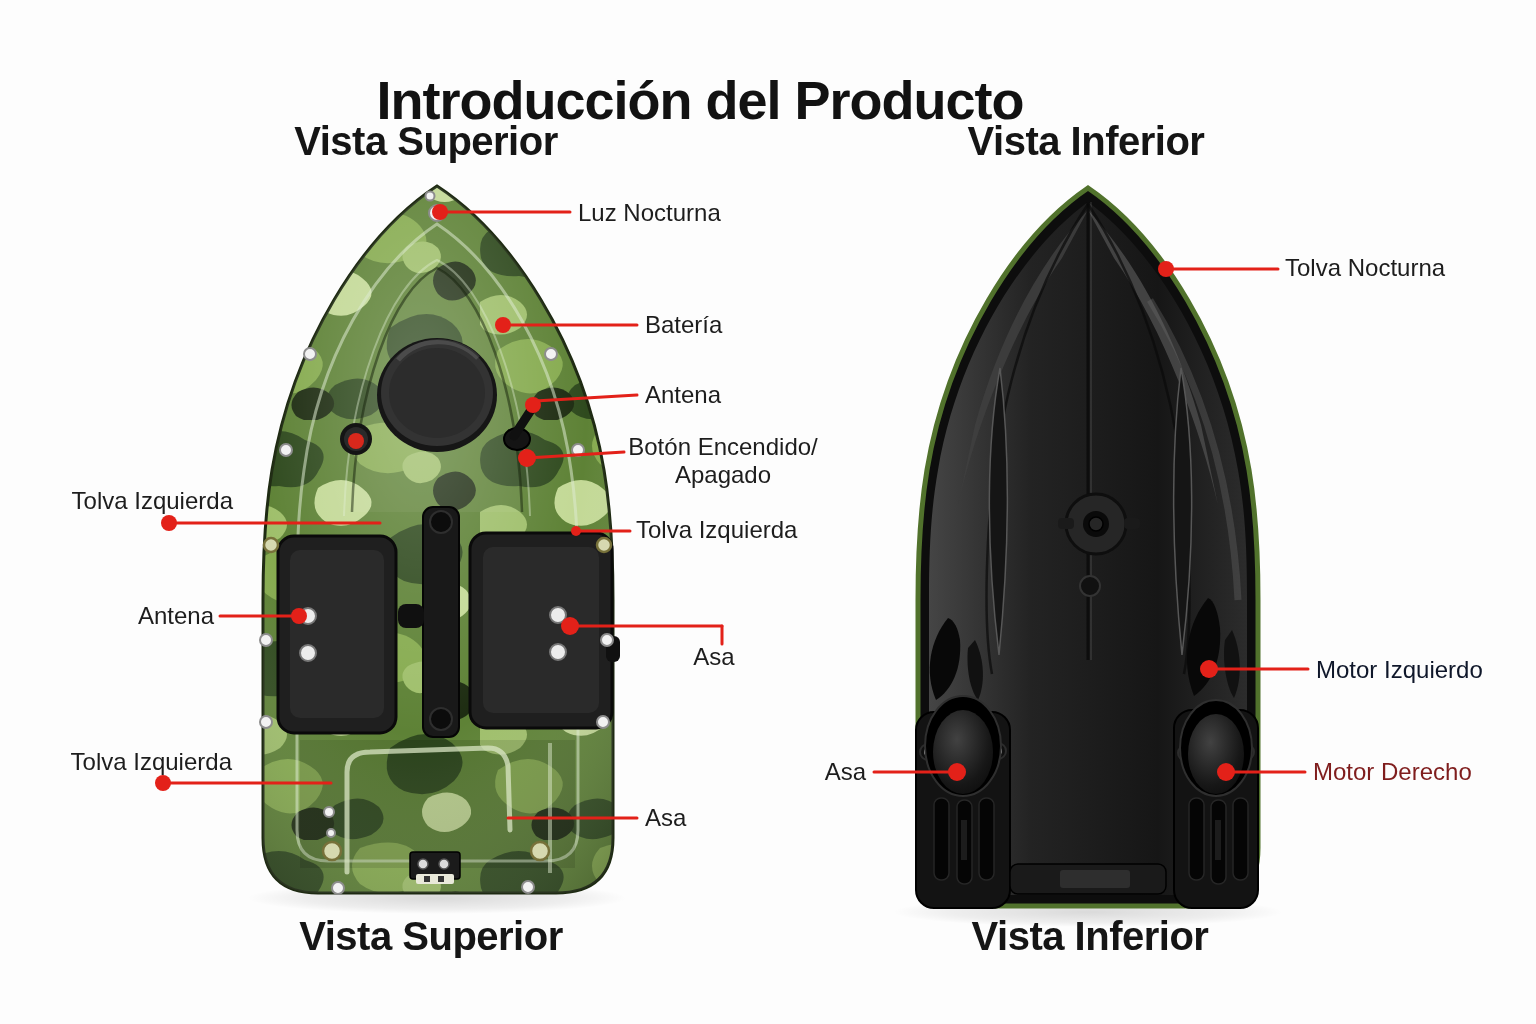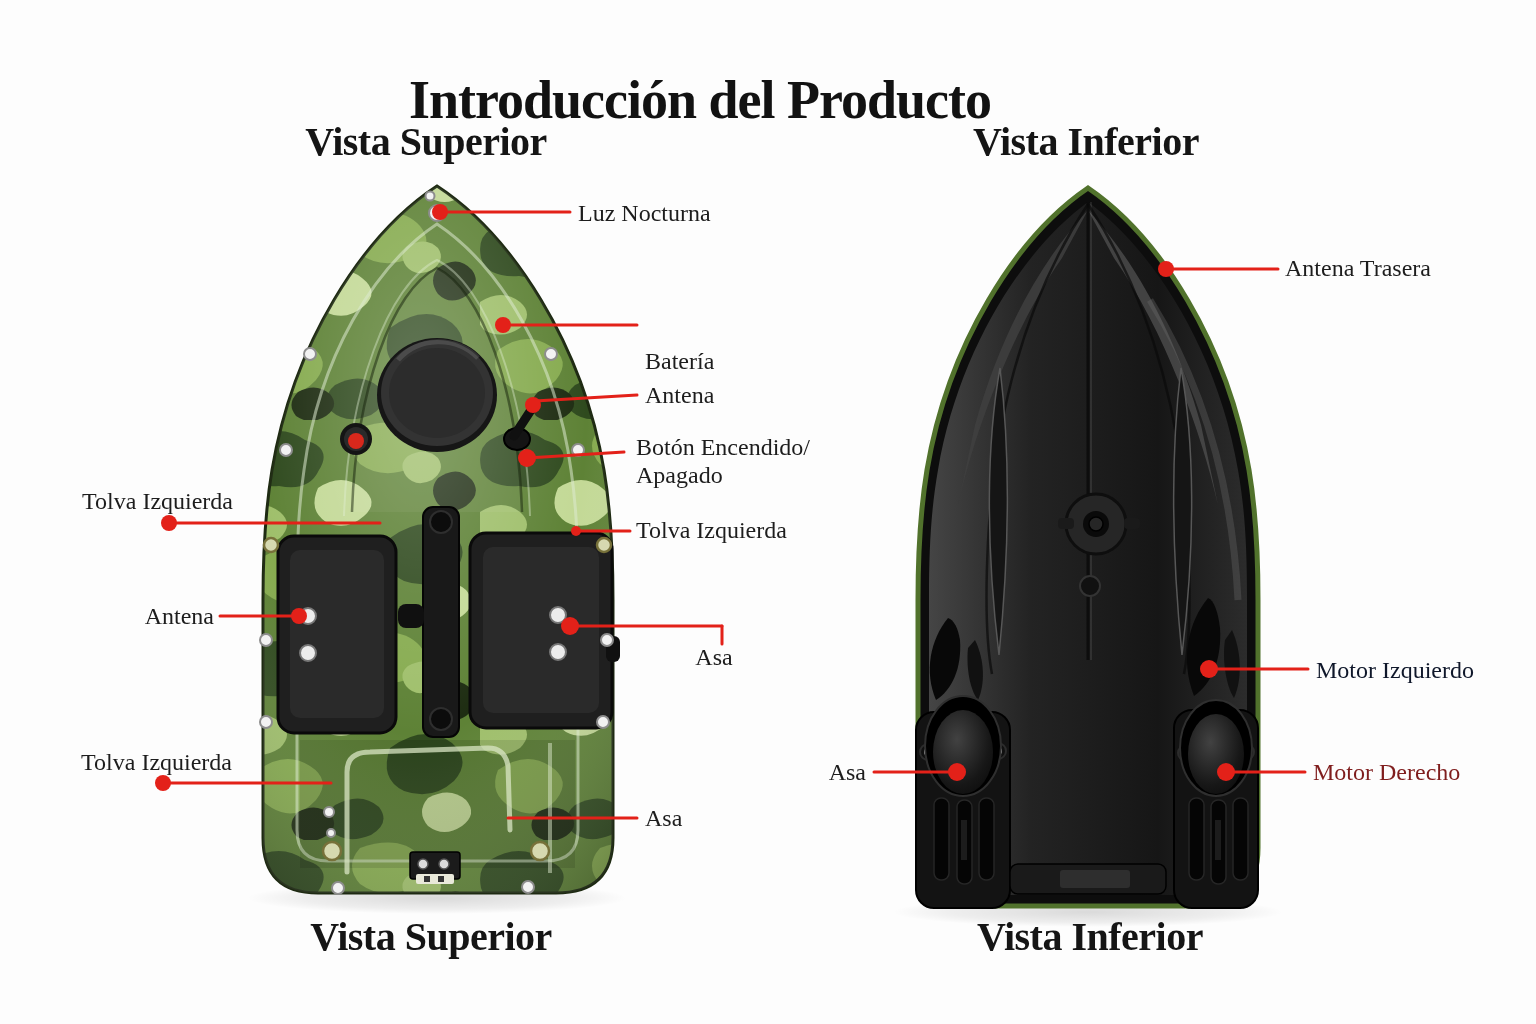--- a/index.html
+++ b/index.html
@@ -1,35 +1,35 @@
 <!DOCTYPE html>
 <html><head>
 <meta charset="utf-8">
 <style>
   html,body{margin:0;padding:0;background:#e8e8e8;}
   .stage{
     position:relative;width:1536px;height:1024px;overflow:hidden;
     background:#fdfdfd;
-    font-family:Liberation Serif, serif;
+    font-family:Liberation Sans, sans-serif;
   }
   .layer{position:absolute;left:0;top:0;}
   .page-title{
     position:absolute;left:700px;top:64px;transform:translate(-50%,-50%);
     font-size:54px;font-weight:bold;letter-spacing:-1px;color:#121212;white-space:nowrap;
   }
   .view-heading{
     position:absolute;transform:translate(-50%,-50%);
     font-size:40px;font-weight:bold;letter-spacing:-0.5px;color:#151515;white-space:nowrap;
   }
   .part-label{
     position:absolute;font-size:24px;color:#1d1d1d;line-height:1.18;white-space:pre-line;
   }
   .anchor-start{transform:translate(0,-50%);text-align:right;}
   .anchor-end{transform:translate(-100%,-50%);text-align:right;}
-  .anchor-center{transform:translate(-50%,-50%);text-align:left;}
+  .anchor-center{transform:translate(-50%,-50%);text-align:center;}
 </style>
 </head>
 <body>
 
 <div class="stage">
 
   <svg class="layer" width="1536" height="1024" viewBox="0 0 1536 1024">
     <defs>
       <pattern id="camo" width="240" height="210" patternUnits="userSpaceOnUse">
         <rect width="240" height="210" fill="#5e8236"></rect>
@@ -227,28 +227,28 @@
     </svg>
 
   <h1 class="page-title">Introducción del Producto</h1>
   <div class="view-heading" style="left:426px;top:141px">Vista Superior</div>
   <div class="view-heading" style="left:1086px;top:141px">Vista Inferior</div>
   <div class="view-heading" style="left:431px;top:936px">Vista Superior</div>
   <div class="view-heading" style="left:1090px;top:936px">Vista Inferior</div>
 
   <div id="labels-layer" class="layer" style="width:1536px;height:1024px">
       <div class="part-label anchor-start" style="left: 578px; top: 213px; color: rgb(29, 29, 29);">Luz Nocturna</div>
-      <div class="part-label anchor-start" style="left: 645px; top: 325px; color: rgb(29, 29, 29); margin-top: 36px;">Batería</div>
+      <div class="part-label anchor-start" style="left: 645px; top: 325px; color: rgb(29, 29, 29);">Batería</div>
       <div class="part-label anchor-start" style="left: 645px; top: 395px; color: rgb(29, 29, 29);">Antena</div>
       <div class="part-label anchor-center" style="left: 723px; top: 461px; color: rgb(29, 29, 29);">Botón Encendido/
 Apagado</div>
       <div class="part-label anchor-start" style="left: 636px; top: 530px; color: rgb(29, 29, 29);">Tolva Izquierda</div>
       <div class="part-label anchor-center" style="left: 714px; top: 657px; color: rgb(29, 29, 29);">Asa</div>
       <div class="part-label anchor-end" style="left: 233px; top: 501px; color: rgb(29, 29, 29);">Tolva Izquierda</div>
       <div class="part-label anchor-end" style="left: 214px; top: 616px; color: rgb(29, 29, 29);">Antena</div>
       <div class="part-label anchor-end" style="left: 232px; top: 762px; color: rgb(29, 29, 29);">Tolva Izquierda</div>
       <div class="part-label anchor-start" style="left: 645px; top: 818px; color: rgb(29, 29, 29);">Asa</div>
-      <div class="part-label anchor-start" style="left: 1285px; top: 268px; color: rgb(29, 29, 29);">Antena Trasera</div>
+      <div class="part-label anchor-start" style="left: 1285px; top: 268px; color: rgb(29, 29, 29);">Tolva Nocturna</div>
       <div class="part-label anchor-start" style="left: 1316px; top: 670px; color: #0f172a;">Motor Izquierdo</div>
       <div class="part-label anchor-start" style="left: 1313px; top: 772px; color: #7f1d1d;">Motor Derecho</div>
       <div class="part-label anchor-end" style="left: 866px; top: 772px; color: rgb(29, 29, 29);">Asa</div>
     </div>
 </div>
 
 </body></html>

